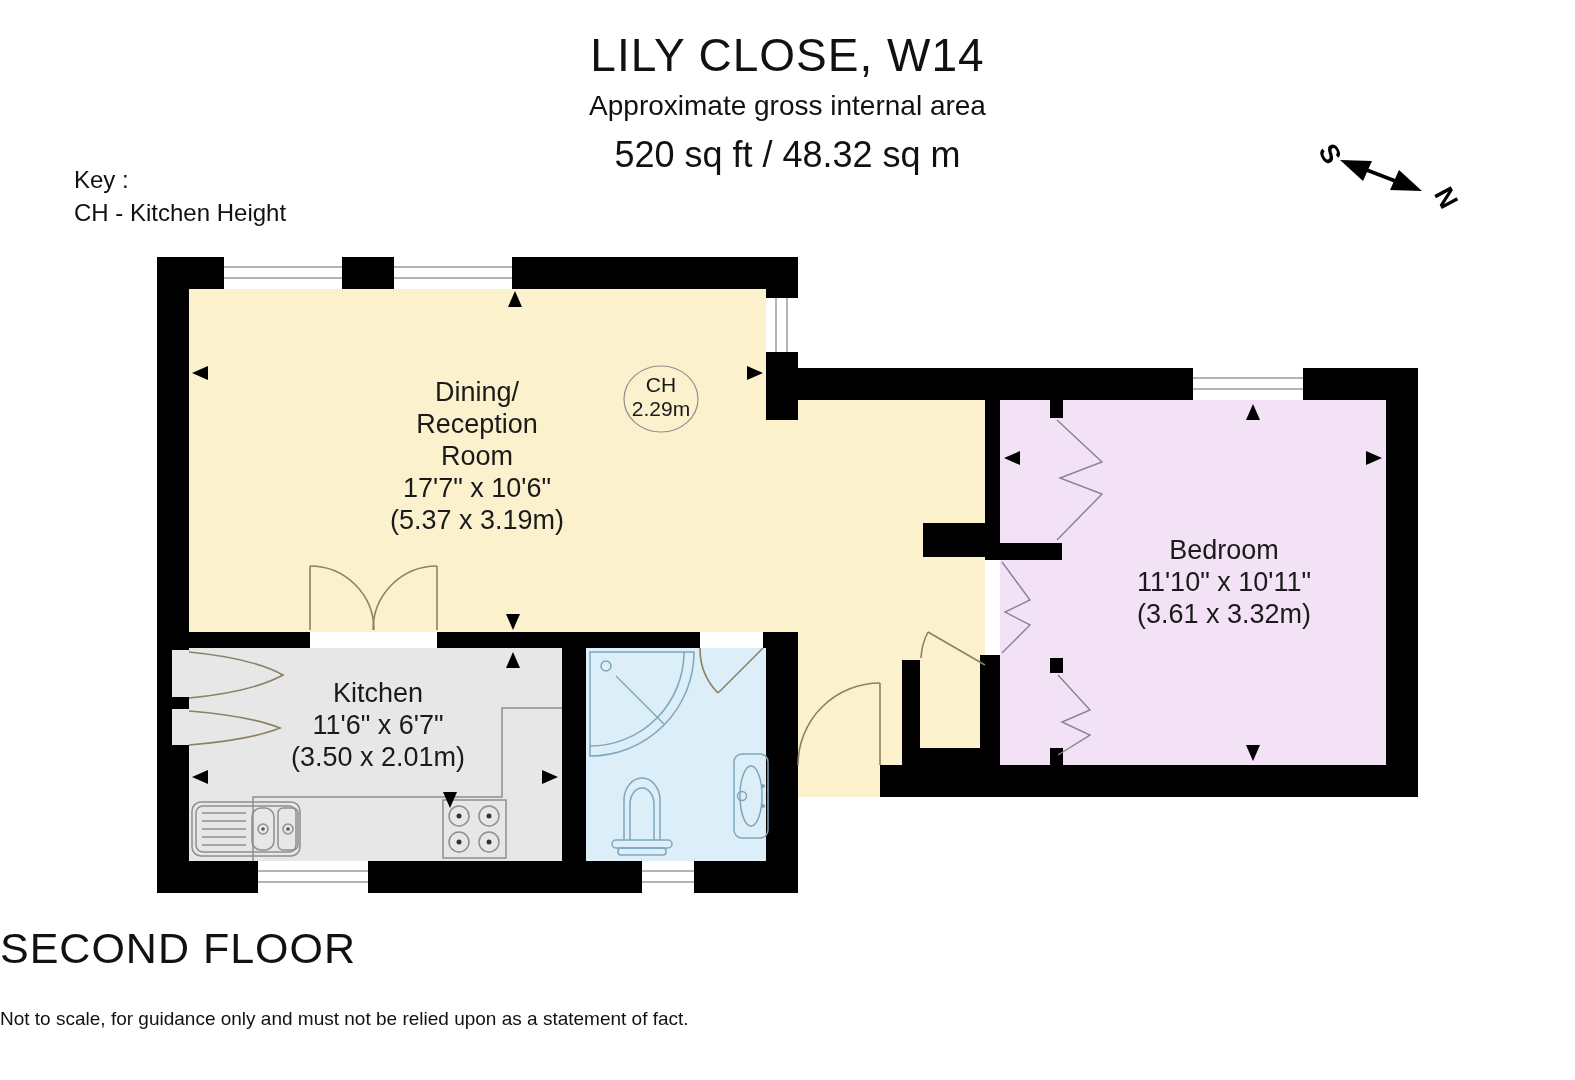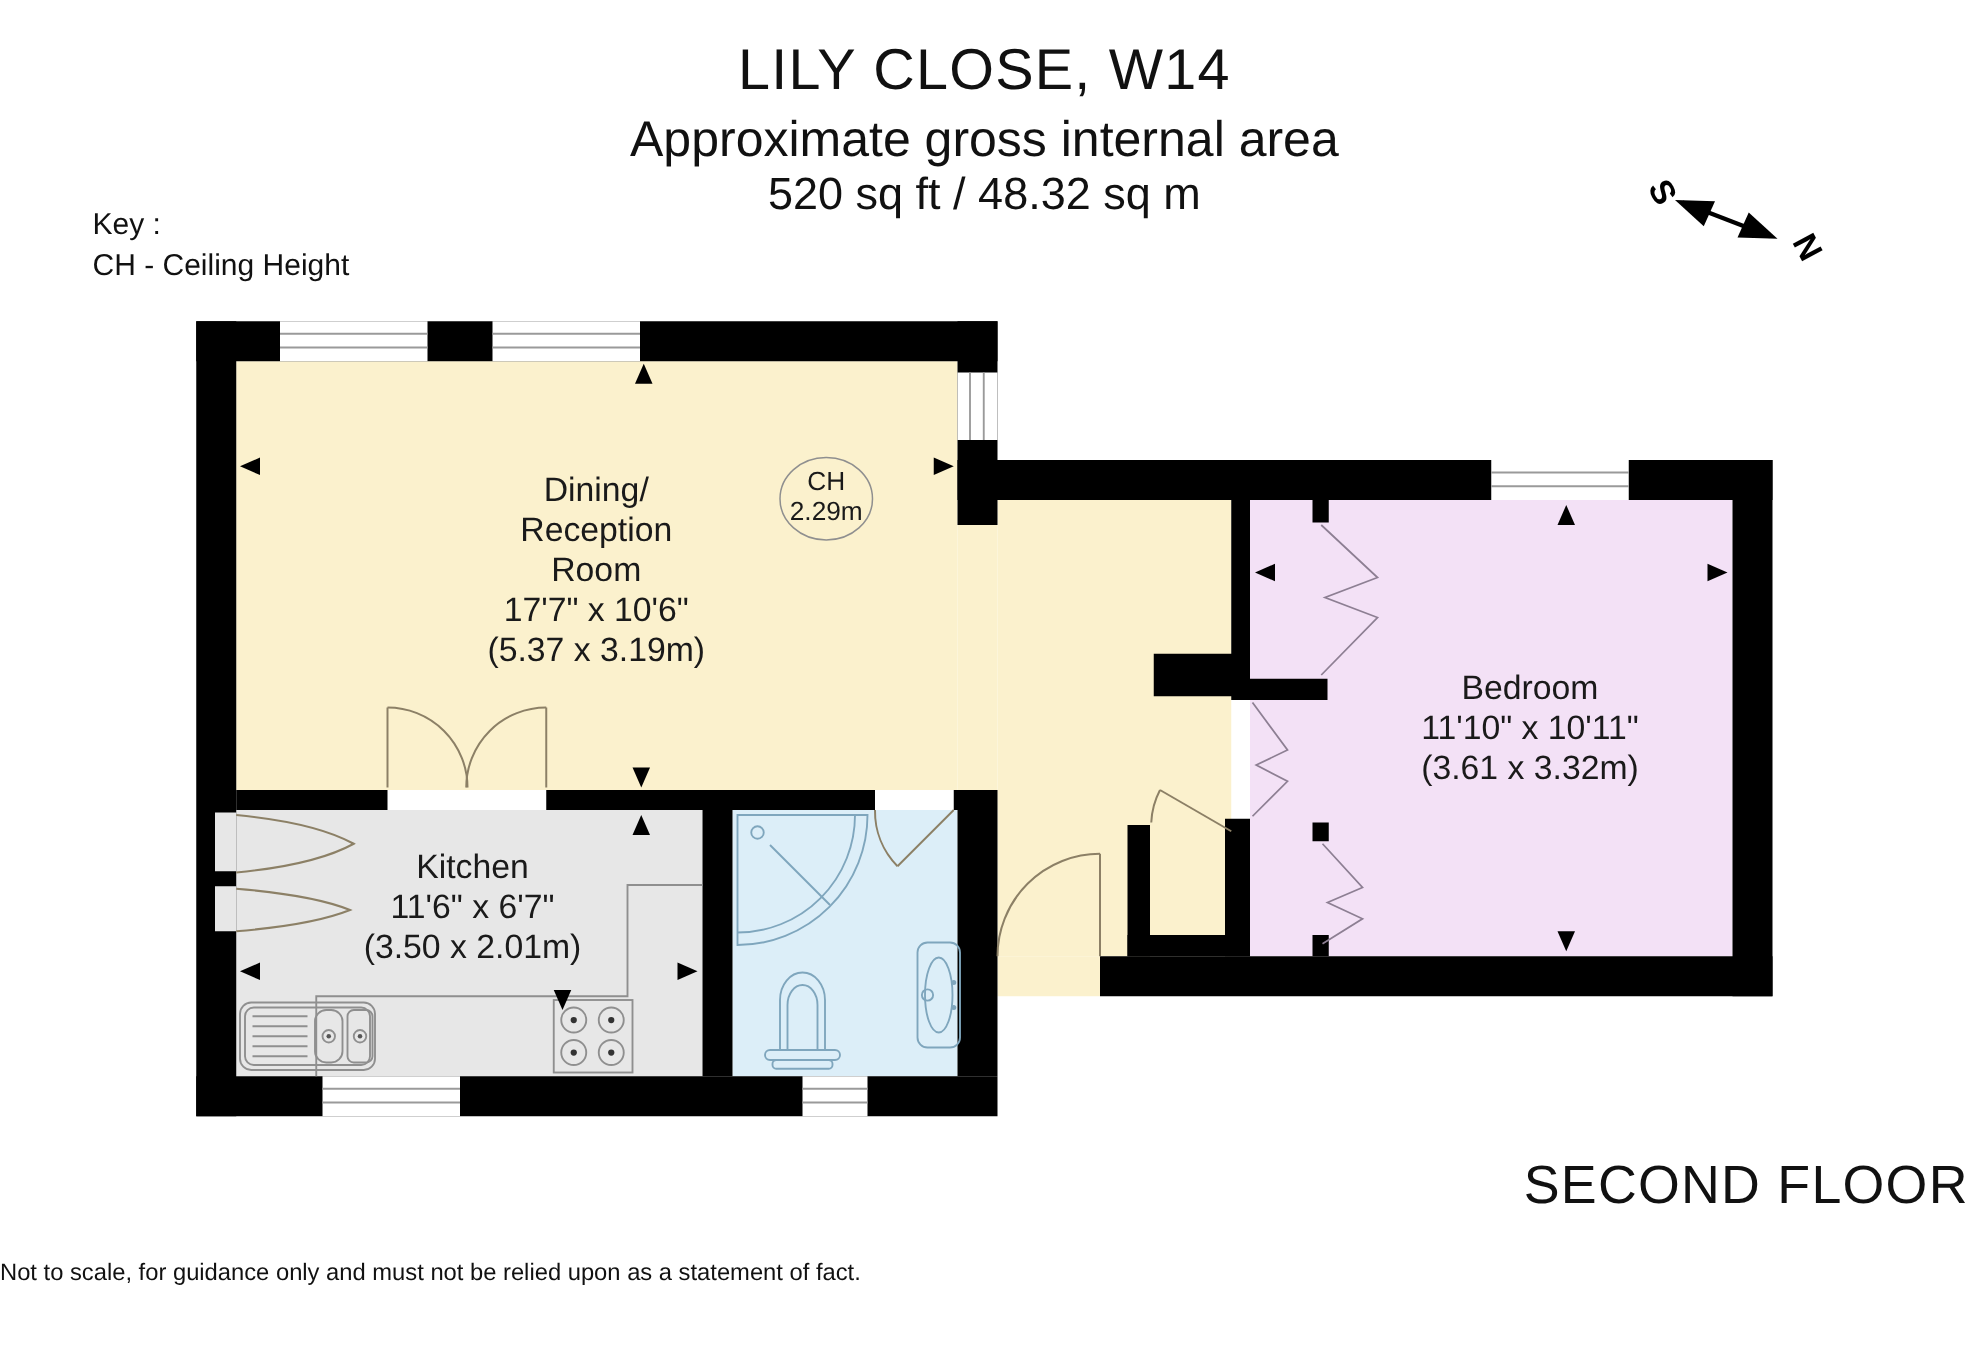--- a/index.html
+++ b/index.html
@@ -1,22 +1,22 @@
 <!DOCTYPE html>
 <html><head>
 <meta charset="utf-8">
 <style>
   html,body{margin:0;padding:0;background:#ffffff;}
   body{width:1575px;height:1080px;position:relative;font-family:"Liberation Sans",sans-serif;color:#111;overflow:hidden;}
   .hdr{position:absolute;left:0;width:1575px;text-align:center;}
   .title{top:28px;font-size:46px;letter-spacing:1px;}
-  .subtitle{top:90px;font-size:40px;}
+  .subtitle{top:90px;font-size:28px;}
   .area{top:134px;font-size:36px;}
   .key{position:absolute;left:74px;top:163px;font-size:24px;line-height:33px;}
-  .floor-label{position:absolute;left:0;top:924px;width:1575px;text-align:right;font-size:43px;letter-spacing:1px;}
+  .floor-label{position:absolute;left:0;top:924px;width:1575px;text-align:left;font-size:43px;letter-spacing:1px;}
   .footer{position:absolute;left:0;top:1006px;width:1575px;text-align:left;font-size:19px;line-height:26px;}
   svg{position:absolute;left:0;top:0;}
   .wall{fill:#000;}
   .winline{stroke:#9a9a9a;stroke-width:1.5;}
   .door{stroke:#8c8066;stroke-width:1.6;fill:none;}
   .bifold{stroke:#8d7f93;stroke-width:1.4;fill:none;}
   .fixture{stroke:#7fa6bd;stroke-width:1.5;fill:none;}
   .kfix{stroke:#8f8f8f;stroke-width:1.5;fill:none;}
   .arrow{fill:#000;}
   .rlabel{font-family:"Liberation Sans",sans-serif;font-size:27px;fill:#1a1a1a;text-anchor:middle;}
@@ -25,21 +25,21 @@
 </style>
 </head>
 <body>
 
 <div class="hdr title">LILY CLOSE, W14</div>
 <div class="hdr subtitle">Approximate gross internal area</div>
 <div class="hdr area">520 sq ft  / 48.32 sq m</div>
 
 <div class="key">
   <div>Key :</div>
-  <div>CH - Ceiling Height</div>
+  <div>CH - Kitchen Height</div>
 </div>
 
 <svg width="1575" height="1080" viewBox="0 0 1575 1080">
 
   <g>
     <line x1="1346" y1="162" x2="1416" y2="189" stroke="#000" stroke-width="3.5"></line>
     <polygon points="1340,160 1372,161 1363,181" fill="#000"></polygon>
     <polygon points="1422,191 1390,190 1399,170" fill="#000"></polygon>
     <text class="compass-letter" transform="translate(1322,158) rotate(62)">S</text>
     <text class="compass-letter" transform="translate(1438,202) rotate(62)">N</text>

